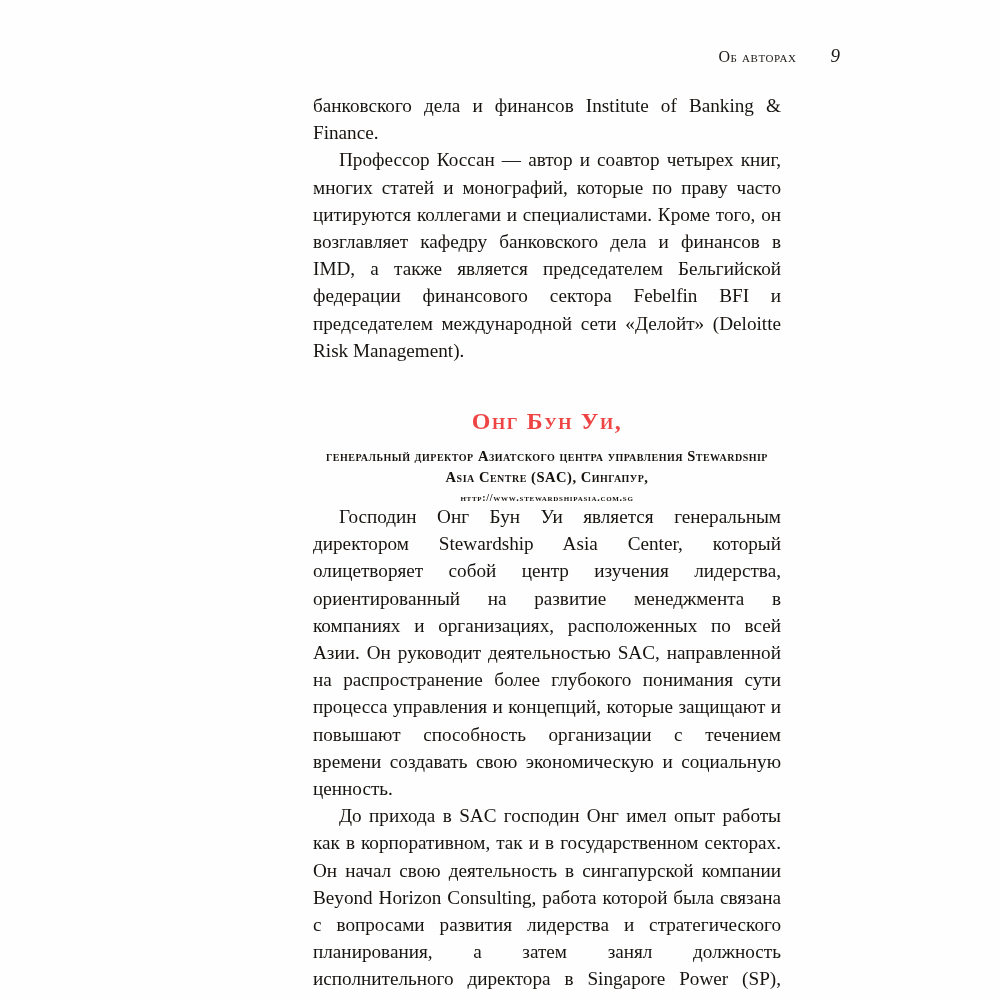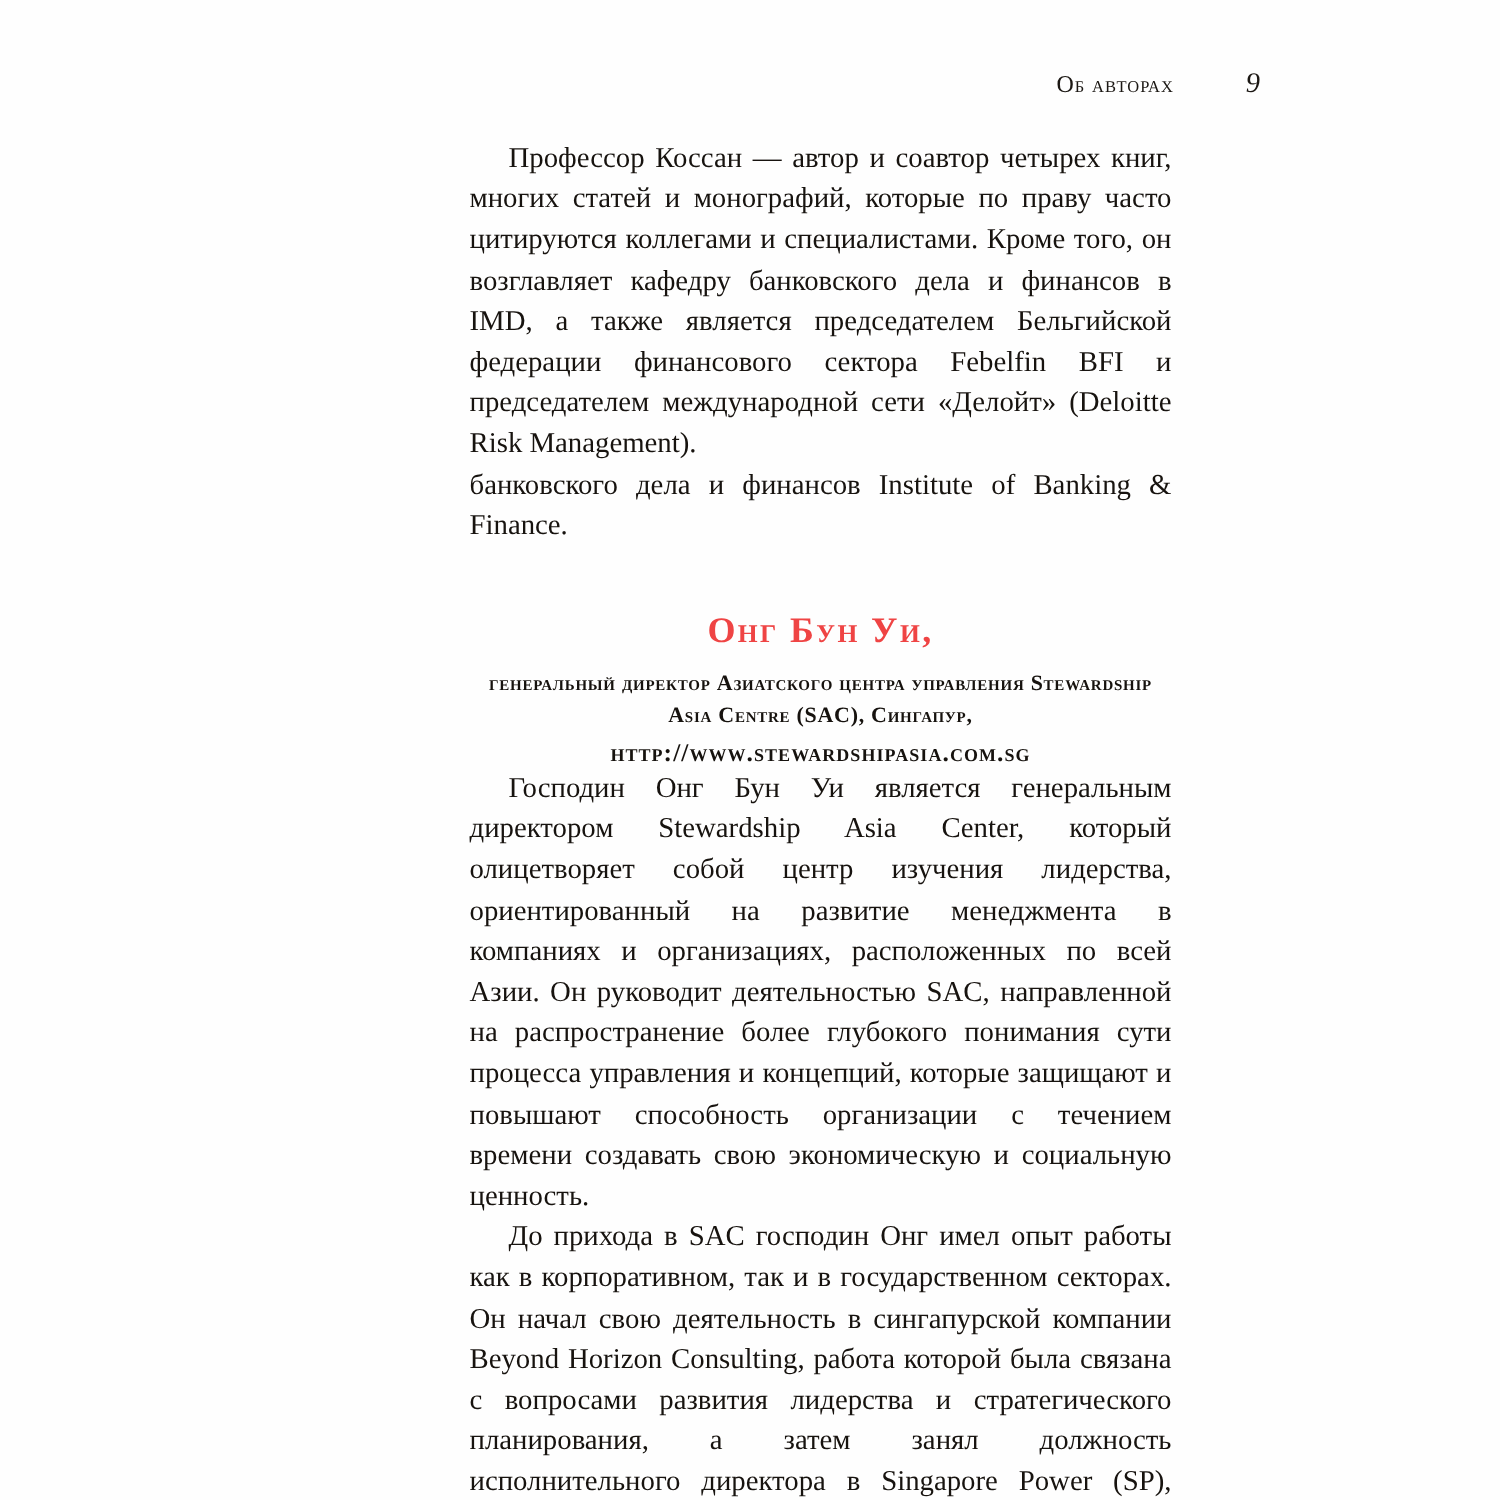--- a/index.html
+++ b/index.html
@@ -26,21 +26,21 @@
     left: 0;
     width: 1000px;
     height: 24px;
   }
   .header-inner {
     position: absolute;
     right: 160px;
     top: 0;
     display: flex;
     align-items: baseline;
-    gap: 48px;
+    gap: 34px;
   }
   .running-title {
     font-family: "Liberation Serif", serif;
     font-variant: small-caps;
     font-size: 16px;
     letter-spacing: 0.6px;
     color: #1b1713;
     white-space: nowrap;
   }
   .folio {
@@ -89,21 +89,21 @@
     letter-spacing: 0.5px;
     line-height: 21px;
     color: #16120e;
     text-align: center;
   }
   .author-url {
     margin-top: 4px;
     font-family: "Liberation Serif", serif;
     font-variant: small-caps;
     font-weight: bold;
-    font-size: 17px;
+    font-size: 10px;
     letter-spacing: 0.7px;
     color: #16120e;
   }
   .after-head {
     margin-top: 28px;
   }
   .para-gap {
     margin-top: 0;
   }
 </style>
@@ -114,23 +114,23 @@
 
   <div class="header">
     <div class="header-inner">
       <span class="running-title">Об авторах</span>
       <span class="folio">9</span>
     </div>
   </div>
 
   <div class="textblock">
 
+    <p class="body">банковского дела и финансов Institute of Banking &amp; Finance.</p>
+
     <p class="body indent">Профессор Коссан — автор и соавтор четырех книг, многих статей и монографий, которые по праву часто цитируются коллегами и специалистами. Кроме того, он возглавляет кафедру банковского дела и финансов в IMD, а также является председателем Бельгийской федерации финансового сектора Febelfin BFI и председателем международной сети «Делойт» (Deloitte Risk Management).</p>
-
-    <p class="body">банковского дела и финансов Institute of Banking &amp; Finance.</p>
 
     <div class="section-head">
       <div class="author-name">Онг Бун Уи,</div>
       <div class="author-role">генеральный директор Азиатского центра управления Stewardship Asia Centre (SAC), Сингапур,</div>
       <div class="author-url">http://www.stewardshipasia.com.sg</div>
     </div>
 
     <p class="body indent after-head">Господин Онг Бун Уи является генеральным директором Stewardship Asia Center, который олицетворяет собой центр изучения лидерства, ориентированный на развитие менеджмента в компаниях и организациях, расположенных по всей Азии. Он руководит деятельностью SAC, направленной на распространение более глубокого понимания сути процесса управления и концепций, которые защищают и повышают способность организации с течением времени создавать свою экономическую и социальную ценность.</p>
 
     <p class="body indent para-gap">До прихода в SAC господин Онг имел опыт работы как в корпоративном, так и в государственном секторах. Он начал свою деятельность в сингапурской компании Beyond Horizon Consulting, работа которой была связана с вопросами развития лидерства и стратегического планирования, а затем занял должность исполнительного директора в Singapore Power (SP), отвечающем за региональные операции в Сингапуре и выполняющем некоторые другие. Будучи управляющим директором инвестиционной компании Temasek Holdings, господин Онг нес ответственность за выстраивание стратегических отношений, а затем стал генеральным директо-</p>

